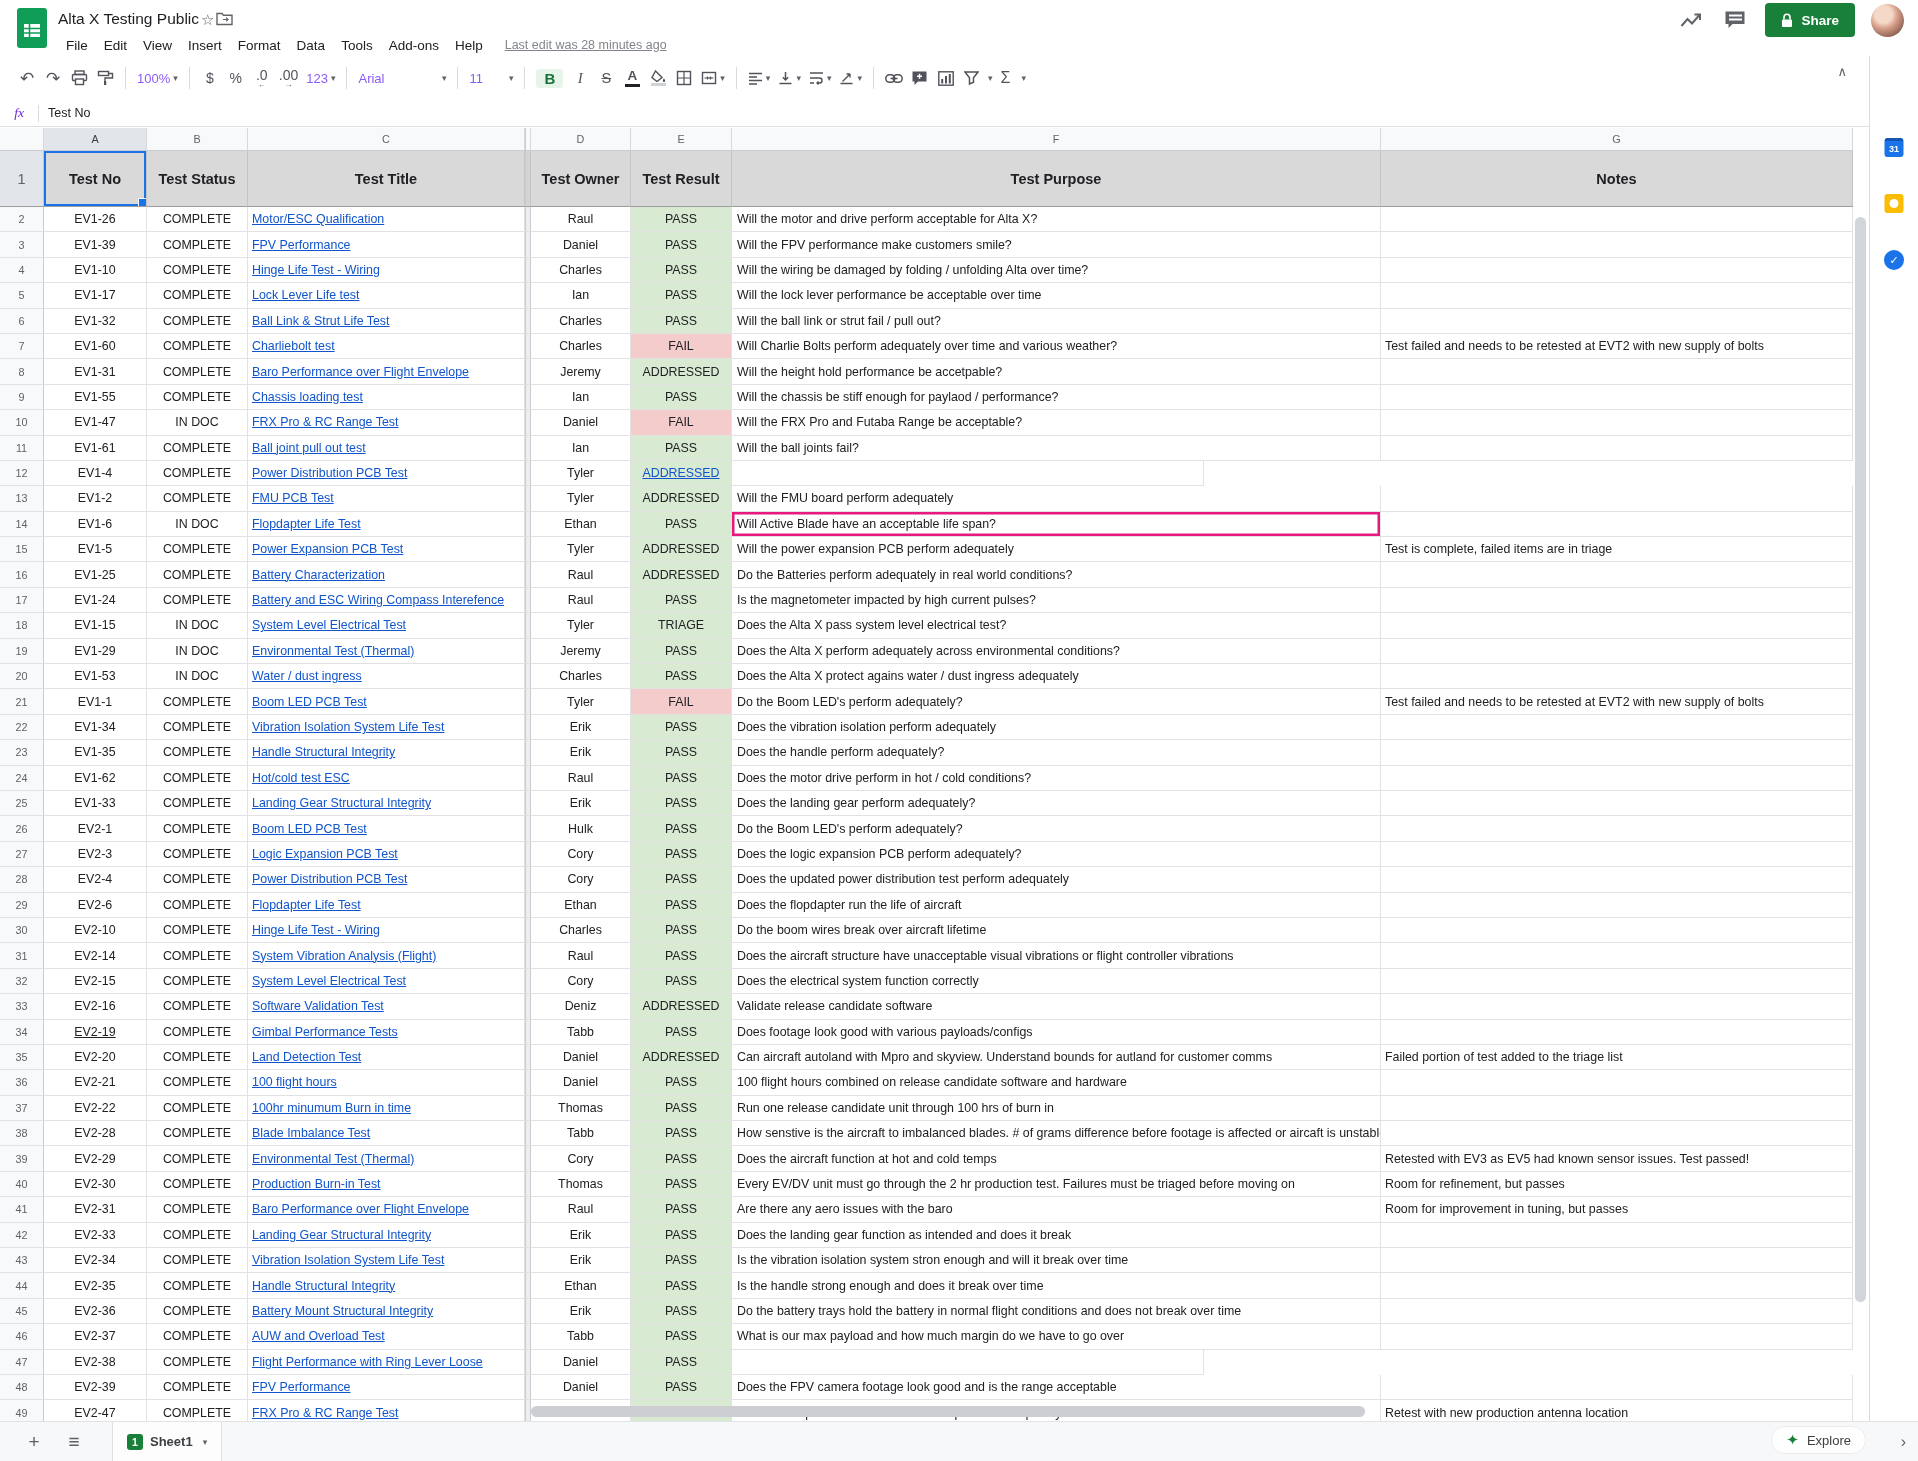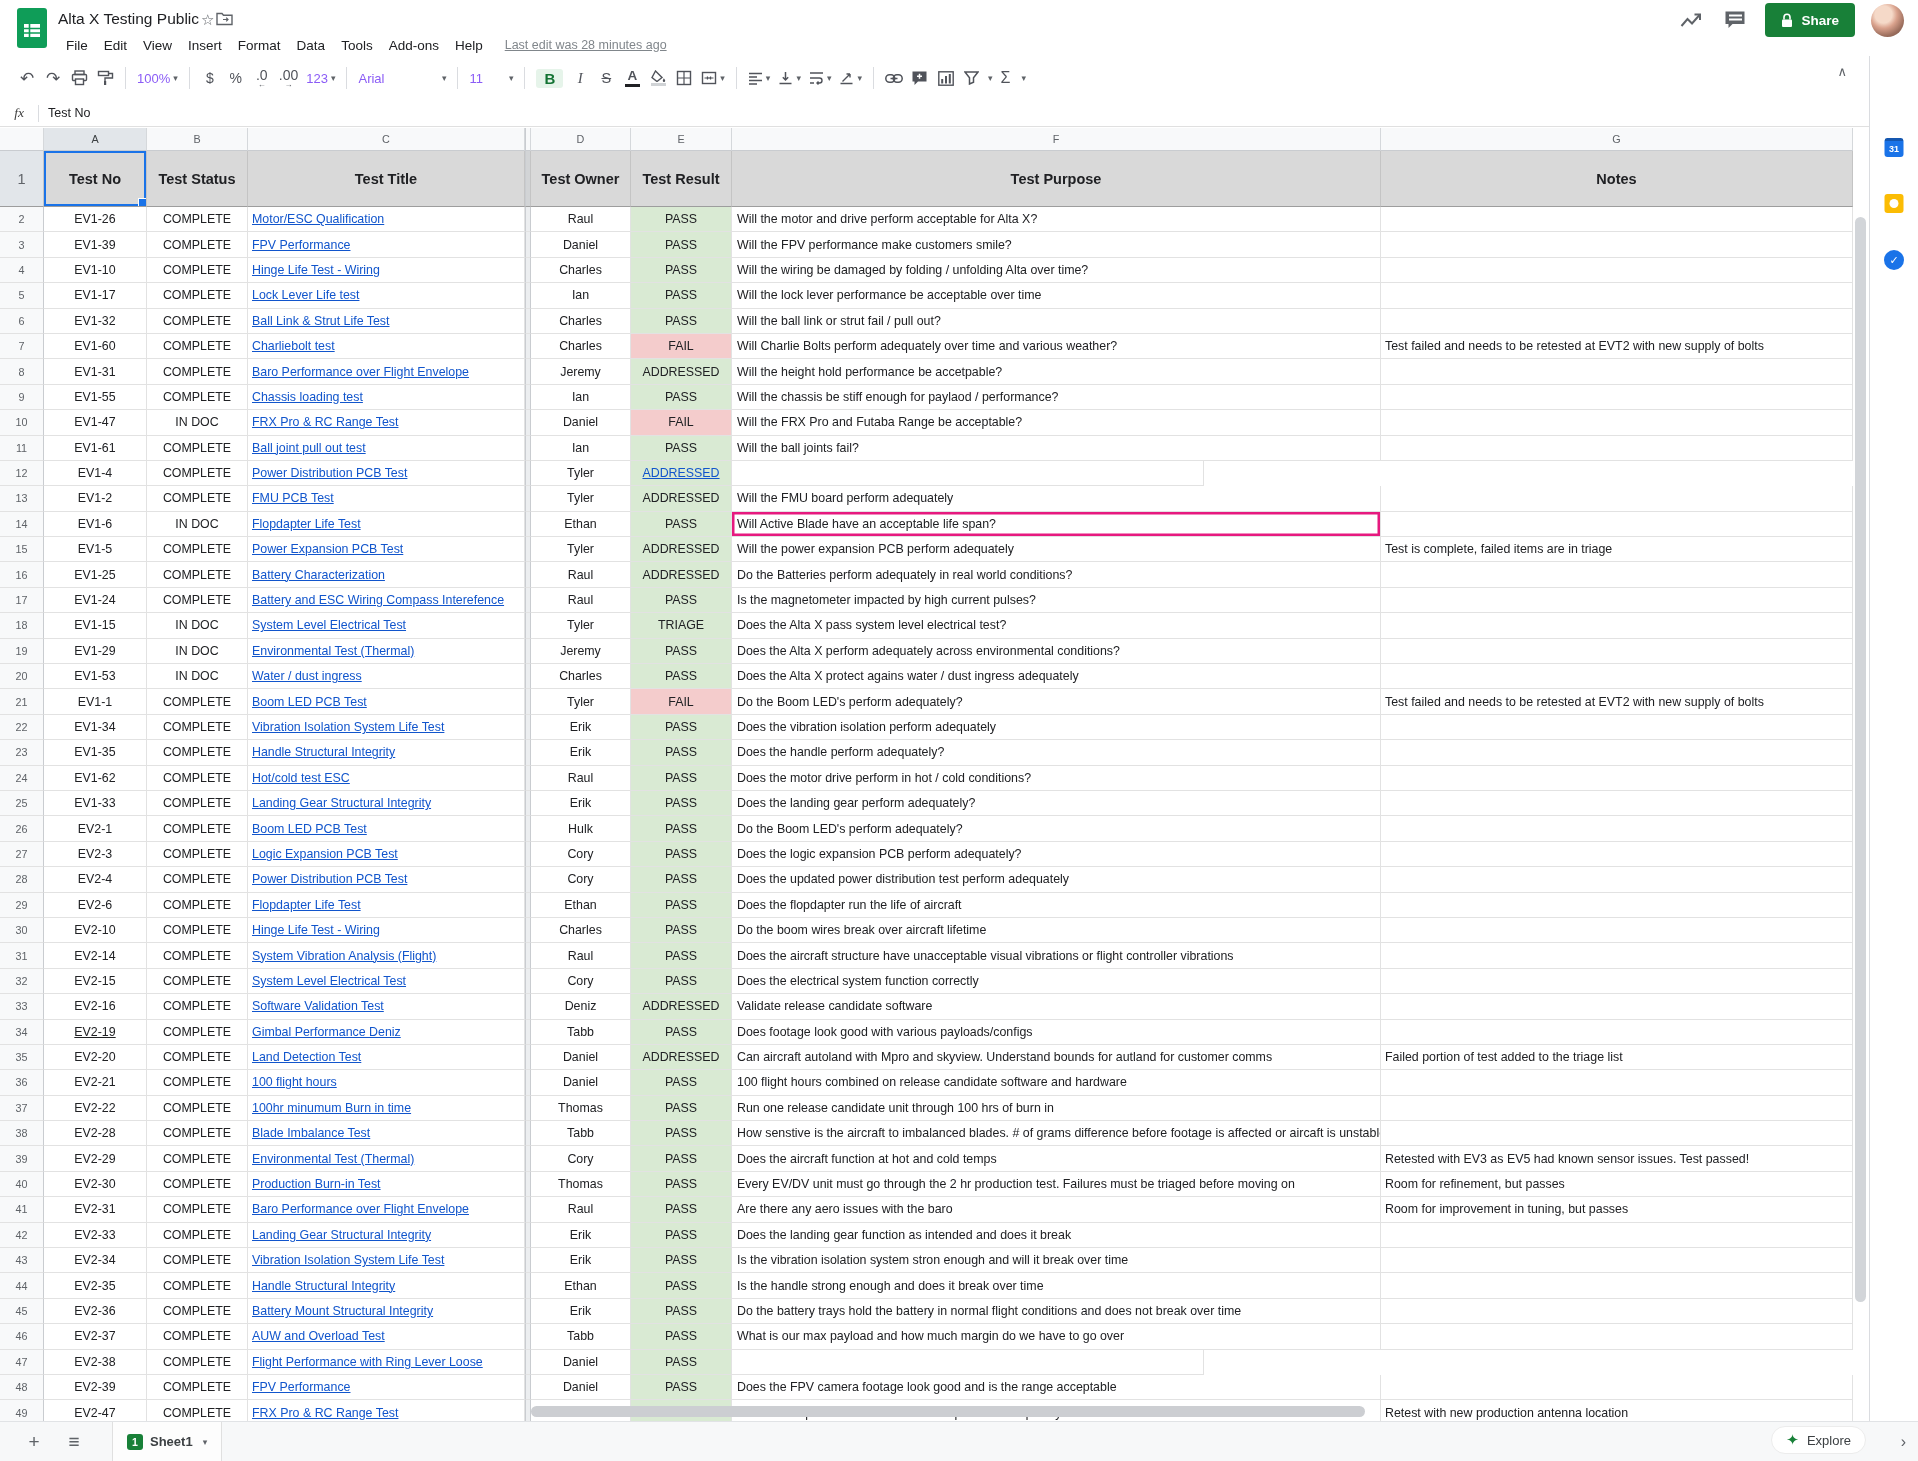--- a/index.html
+++ b/index.html
@@ -37,21 +37,21 @@
   .tb-strike{text-decoration:line-through;font-size:14.5px}
   .tb-colorA{display:flex;flex-direction:column;align-items:center;line-height:1;font-size:13.5px;font-weight:bold}
   .colorbar{width:15px;height:3px;background:#202124;margin-top:1.5px}
   .fillbar{width:15px;height:3px;background:#d0d3d6;margin-top:1.5px}
   .stack{display:flex;flex-direction:column;align-items:center;line-height:1}
   .stack .small{font-size:8px;margin-top:-1px}
   .collapse-btn{position:absolute;right:22px;top:8px;color:var(--subtle);font-size:13px}
 
   
   .fxbar{position:absolute;top:100px;left:0;width:1869px;height:27px;background:#fff;border-bottom:1px solid #e0e0e0;display:flex;align-items:center}
-  .fx-label{width:38px;text-align:center;font-family:"Liberation Serif",serif;font-style:italic;color:#404040;font-size:13.5px}
+  .fx-label{width:38px;text-align:center;font-family:"Liberation Serif",serif;font-style:italic;color:#6d28d9;font-size:13.5px}
   .fx-div{width:1px;height:17px;background:#dadce0}
   .fx-value{padding-left:9px;font-size:12.5px;color:var(--text)}
 
   
   .gridwrap{position:absolute;top:128px;left:0;width:1869px;height:1293px;background:#fff;overflow:hidden}
   .grow{display:flex}
   .cell{position:relative;display:flex;align-items:center;border-right:1px solid var(--grid);border-bottom:1px solid var(--grid);overflow:hidden;white-space:nowrap;font-size:12.4px;background:#fff}
   .w-rn{width:44px}.w-a{width:103px}.w-b{width:101px}.w-c{width:277px}.w-dv{width:6px}.w-d{width:100px}.w-e{width:101px}.w-f{width:649px}.w-g{width:472px}
   .rn{justify-content:center;background:#f8f9fa;border-right:1px solid #c9ccd0;color:var(--subtle);font-size:10.8px}
   .dv{background:#eceef0;border-left:1px solid #c9ccd0;border-right:1px solid #c9ccd0}
@@ -813,21 +813,21 @@
       <div class="cell w-f cf">
             <span class="cf-text">Validate release candidate software</span>
           </div>
       <div class="cell w-g cg"></div>
     </div>
         <div class="grow datarow">
       <div class="cell w-rn rn">34</div>
       <div class="cell w-a ca plain-link">EV2-19</div>
       <div class="cell w-b cb">COMPLETE</div>
       <div class="cell w-c cc">
-            <span class="link cc-link">Gimbal Performance Deniz</span>
+            <span class="link cc-link">Gimbal Performance Tests</span>
           </div>
       <div class="cell w-dv dv"></div>
       <div class="cell w-d cd">Tabb</div>
       <div class="cell w-e ce" style="background: rgb(217, 234, 211);">PASS</div>
       <div class="cell w-f cf">
             <span class="cf-text">Does footage look good with various payloads/configs</span>
           </div>
       <div class="cell w-g cg"></div>
     </div>
         <div class="grow datarow">

